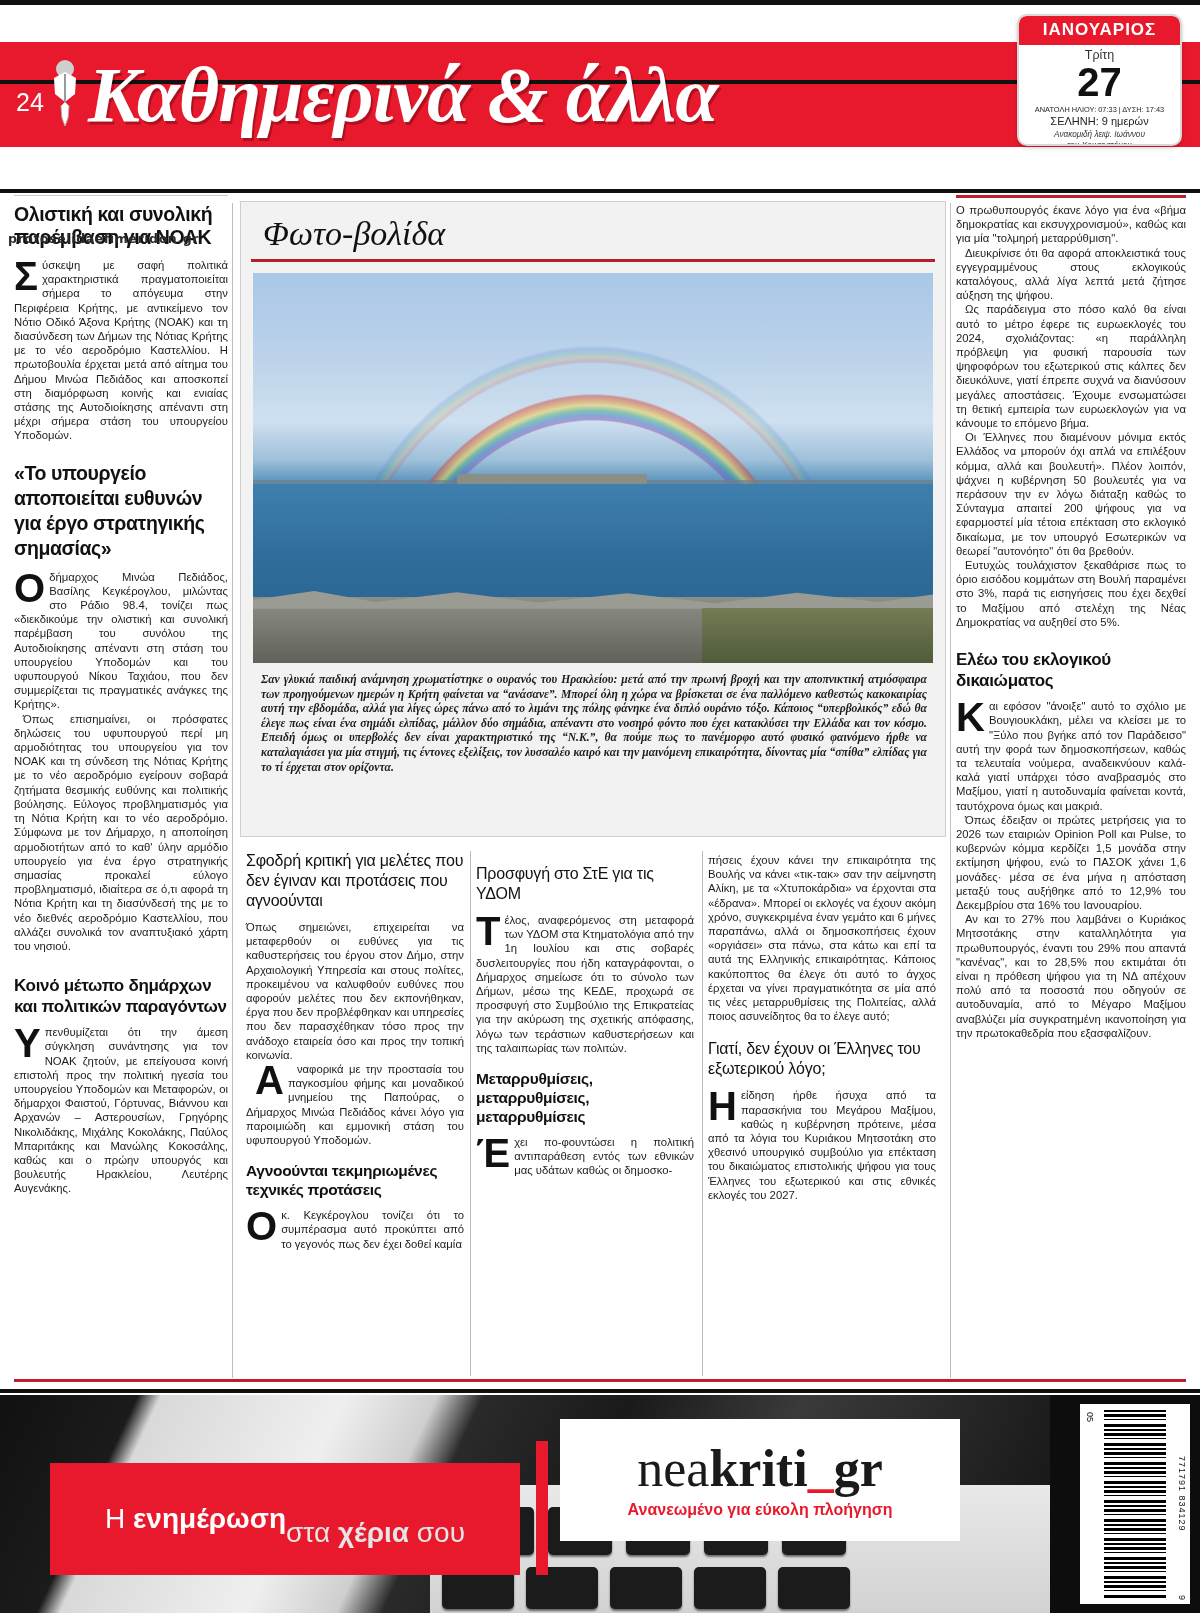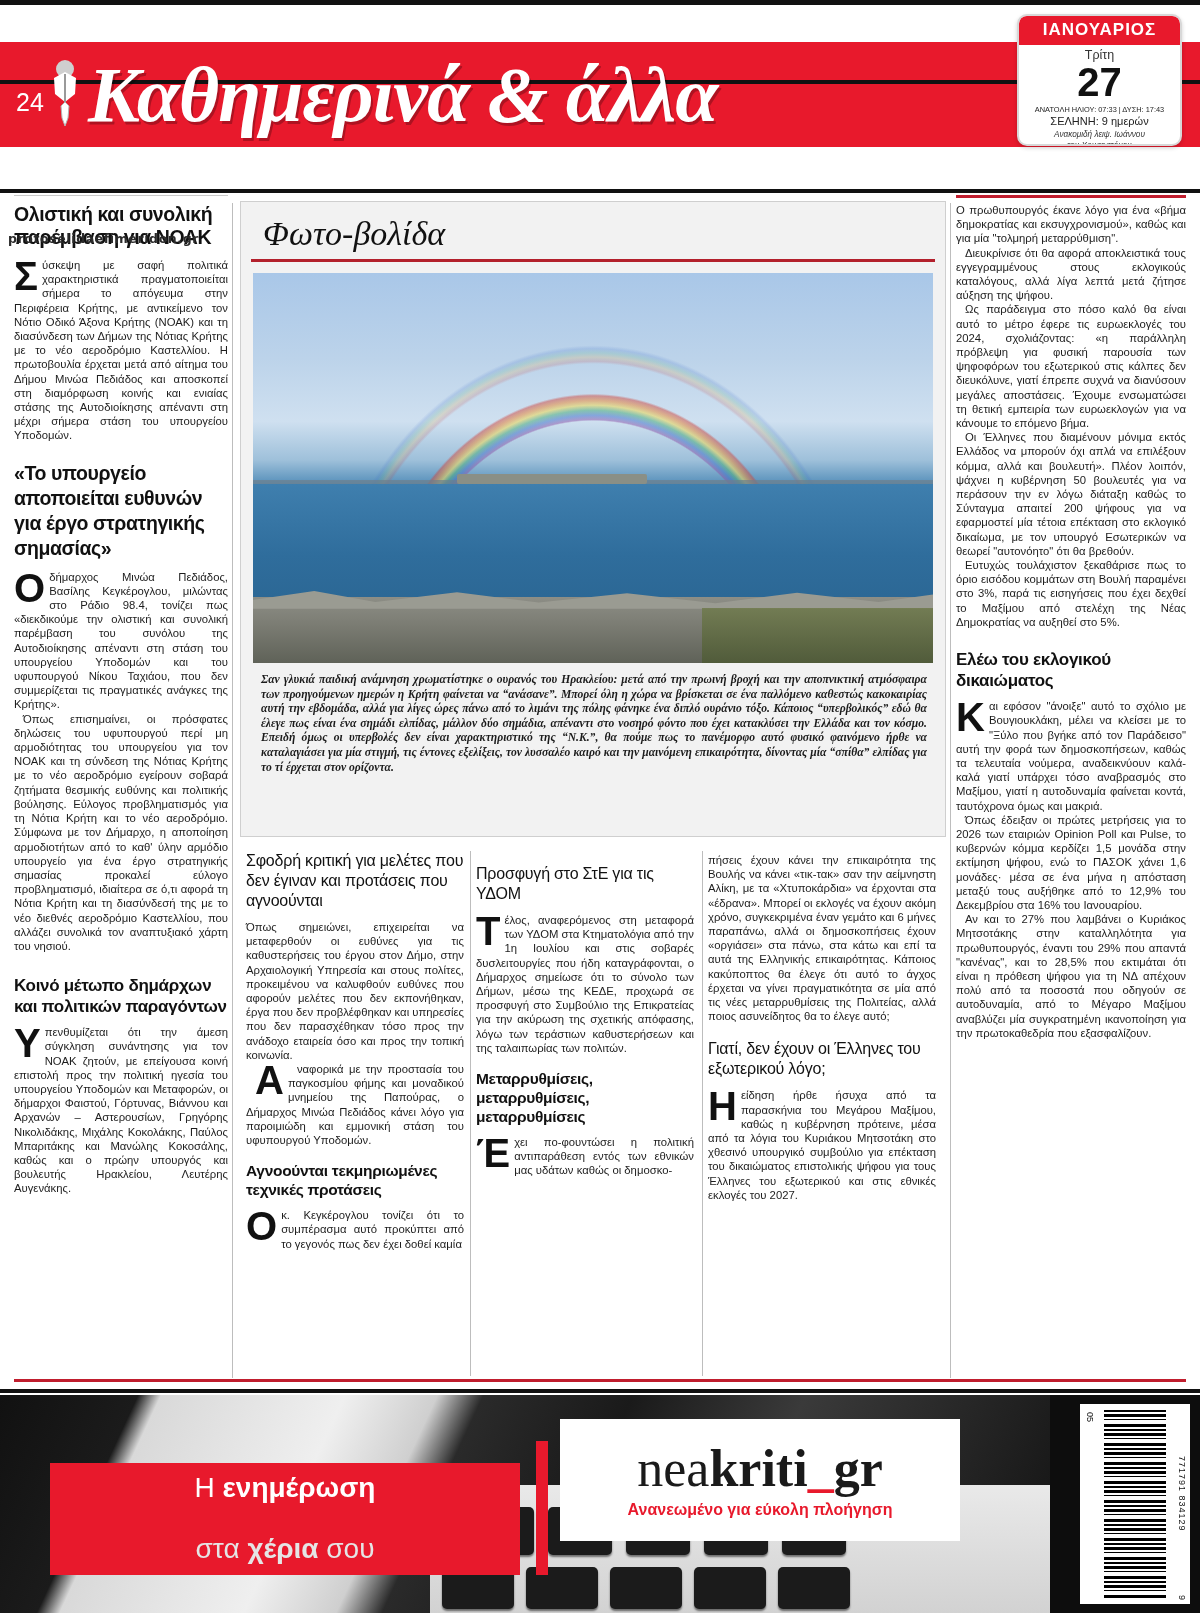--- a/index.html
+++ b/index.html
@@ -213,21 +213,21 @@
   .ad-kb {
     position:absolute; left:430px; top:90px; width:620px; height:128px;
     background:linear-gradient(to bottom,#e9e9e9,#d2d2d2);
   }
   .ad-key {
     position:absolute; background:#1b1b1b; border-radius:5px;
     box-shadow:0 2px 2px rgba(0,0,0,.5);
   }
   .ad-redbox {
     position:absolute; left:50px; top:68px; width:470px; height:112px;
-    background:#e8192c; display:flex; flex-direction:column;
+    background:#e8192c; display:flex; flex-direction:row;
     align-items:center; justify-content:center;
   }
   .ad-line1 { color:#fff; font-size:28px; line-height:32px; }
   .ad-line1 b { font-weight:bold; }
   .ad-line2 { color:#e5e5e5; font-size:28px; line-height:34px;margin-top:28px; }
   .ad-line2 b { font-weight:bold; }
   .ad-logo {
     position:absolute; left:560px; top:24px; width:400px; height:122px;
     background:#fff; display:flex; flex-direction:column;
     align-items:center; justify-content:center;

